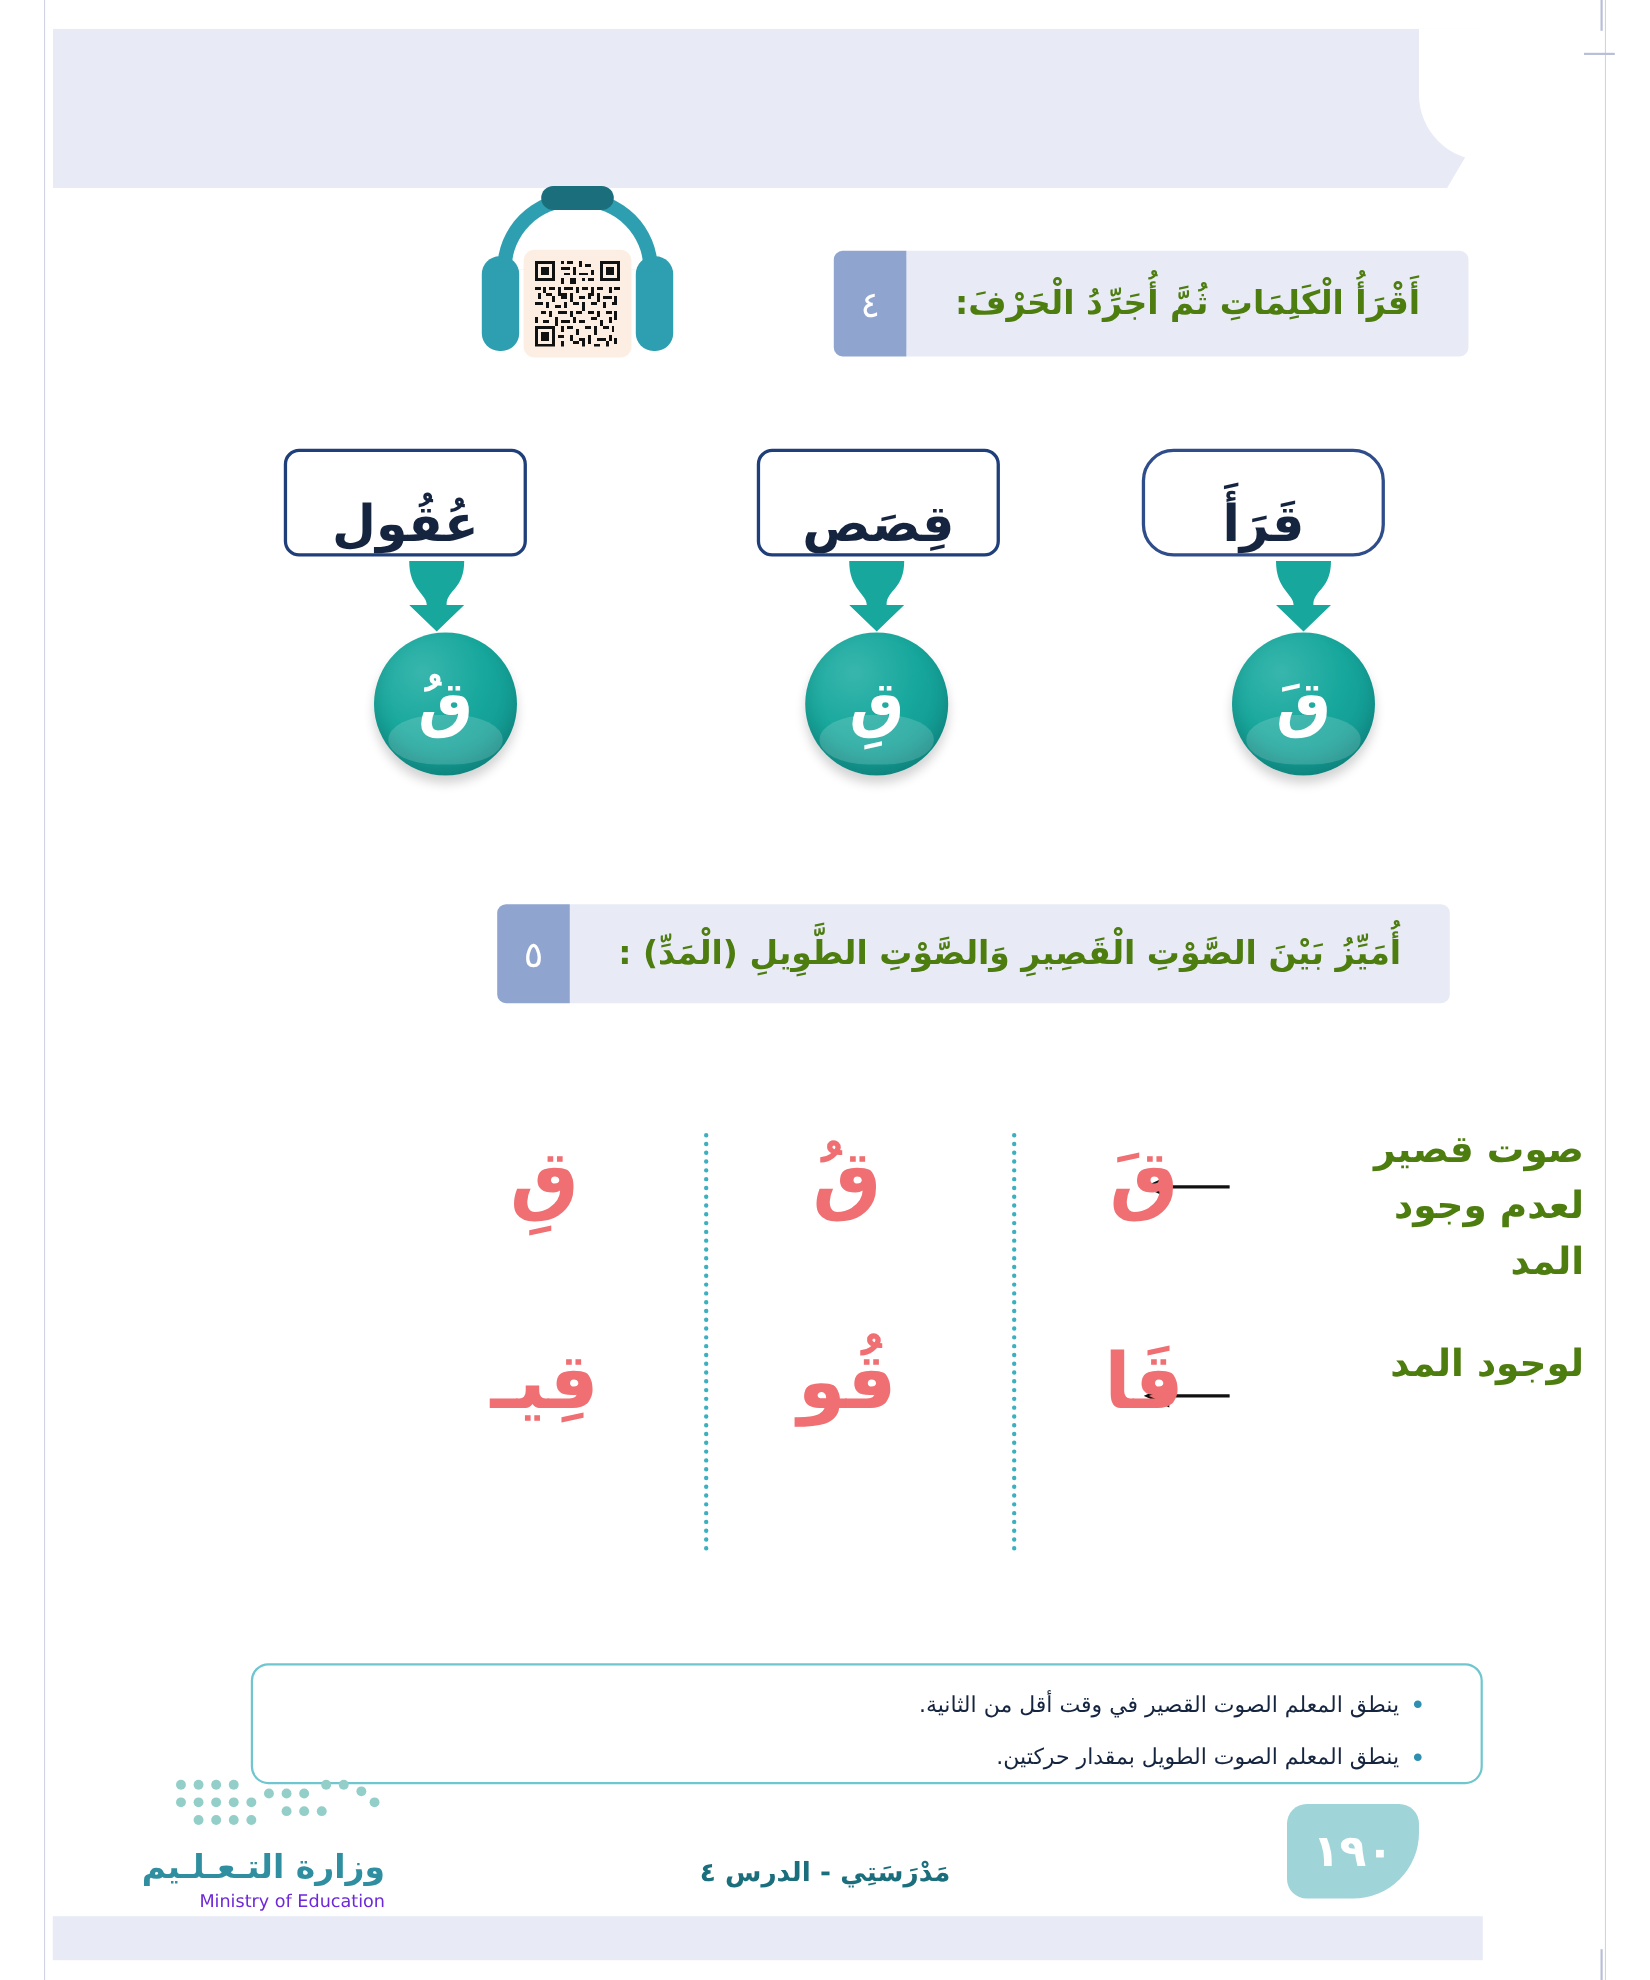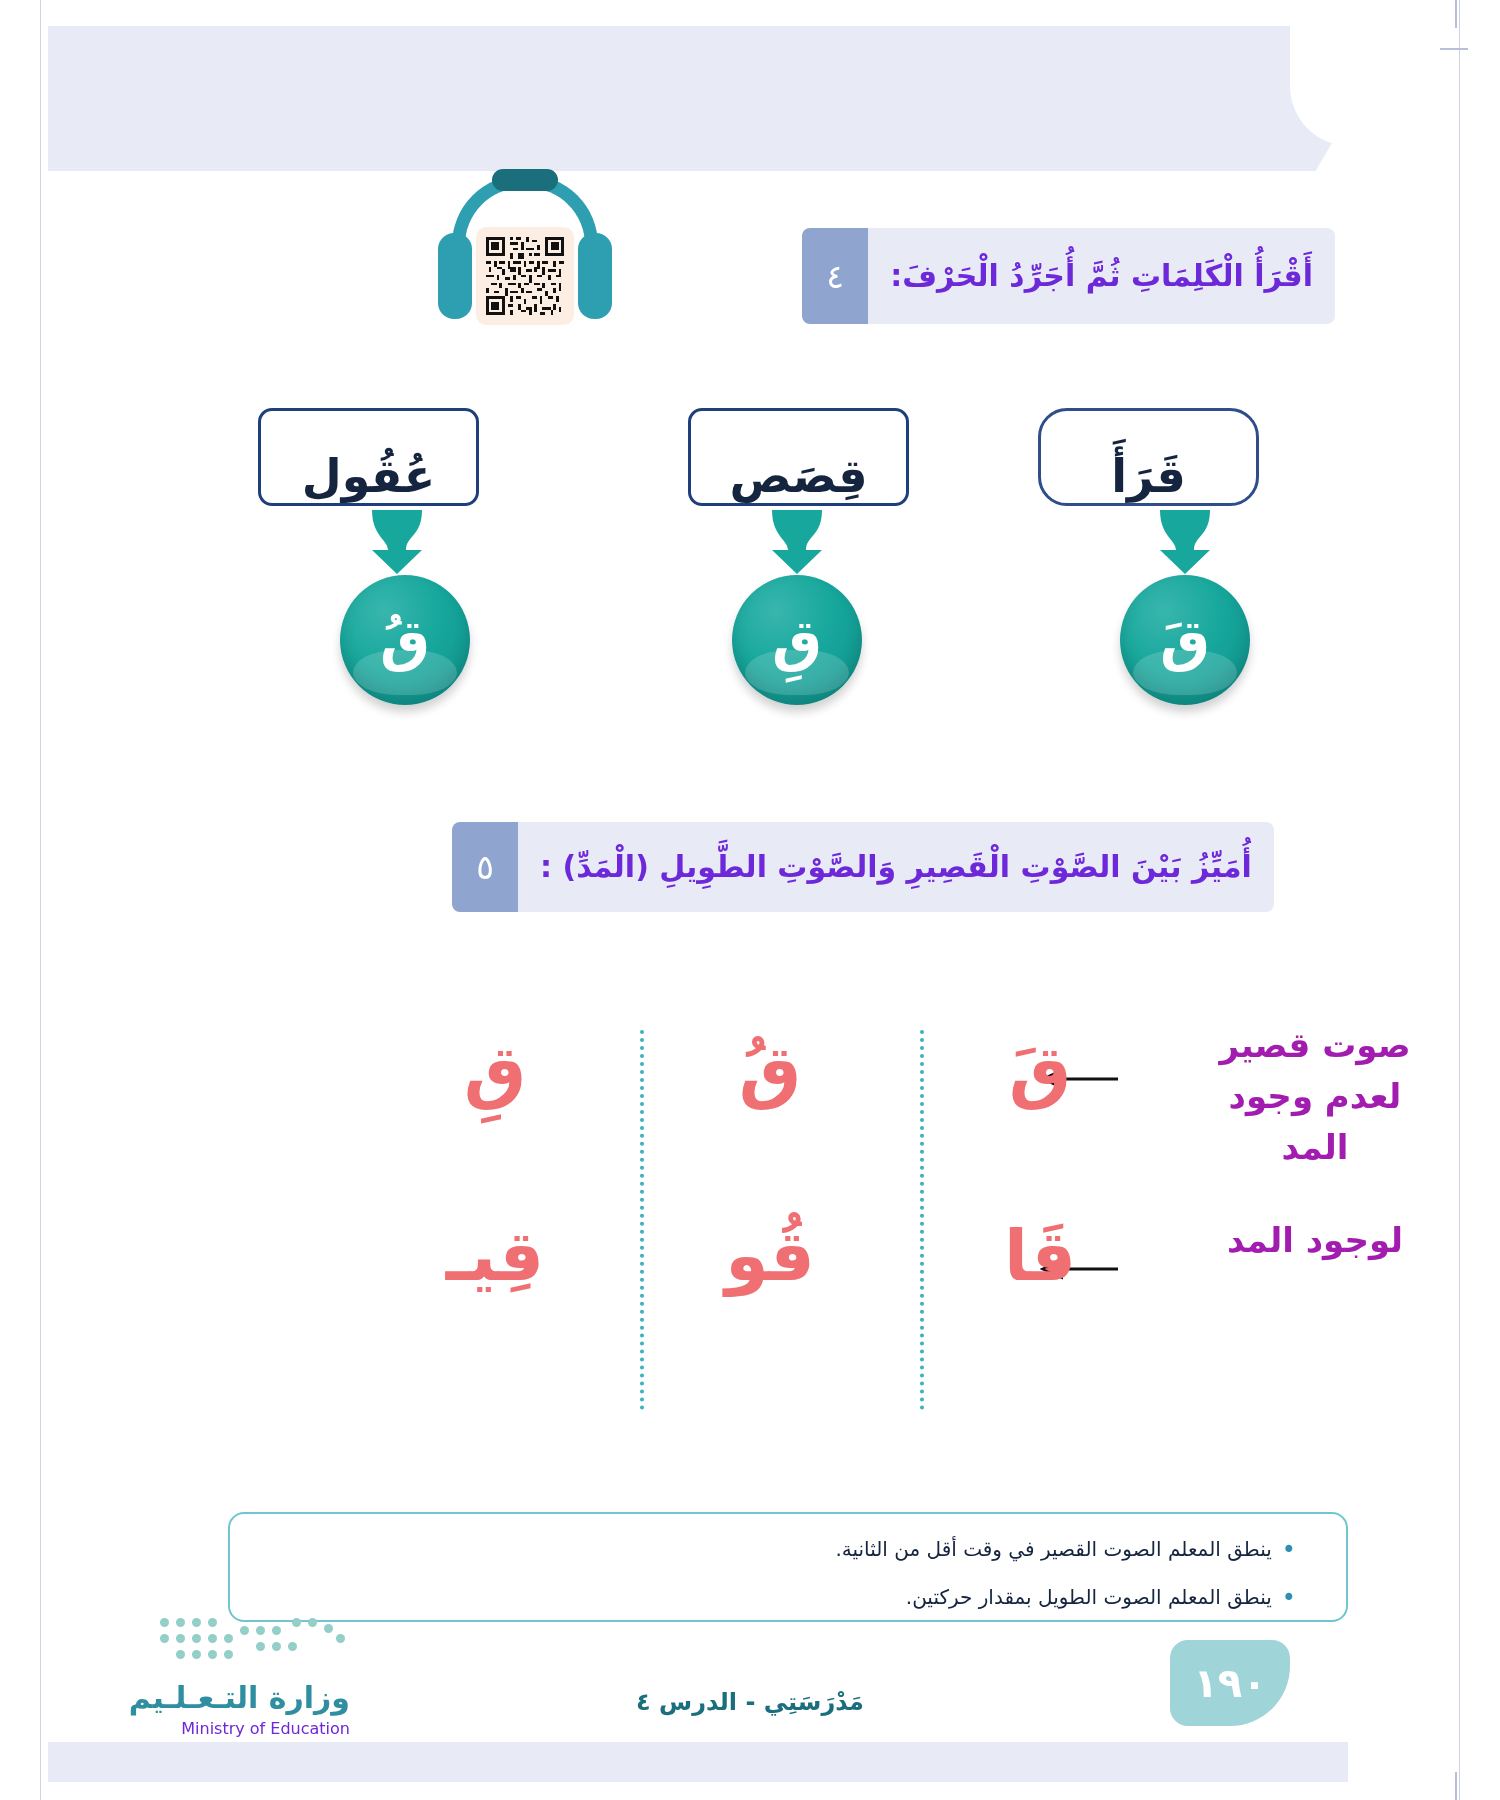--- a/index.html
+++ b/index.html
@@ -31,22 +31,22 @@
   }
 
   
   .ex-header{position:absolute;display:flex;align-items:stretch;}
   .ex-num{
     width:66px;min-width:66px;background:#8fa4cf;color:#ffffff;
     display:flex;align-items:center;justify-content:center;
     font-size:33px;border-radius:8px 0 0 8px;
   }
   .ex-text{
-    background:#e8ebf6;color:#6d28d9;display:flex;align-items:center;
-    padding:0 22px;font-size:30px;font-weight:bold;border-radius:0 8px 8px 0;
+    background:#e8ebf6;color:#4d7c0f;display:flex;align-items:center;
+    padding:0 44px;font-size:30px;font-weight:bold;border-radius:0 8px 8px 0;
     white-space:nowrap;line-height:1.6;
   }
 
   
   .audio{position:absolute;left:430px;top:175px;width:190px;height:165px;}
   .hp-band{
     position:absolute;left:22px;top:0;width:146px;height:70px;
     border:13px solid #2e9fb0;border-bottom:none;border-radius:80px 80px 0 0;
     box-sizing:border-box;
   }
@@ -83,21 +83,21 @@
   }
   .circle::after{
     content:"";position:absolute;left:10%;bottom:8%;width:80%;height:34%;
     background:rgba(255,255,255,.16);border-radius:50%/60%;
   }
   .circle span{position:relative;z-index:2;}
 
   
   .vdash{position:absolute;width:0;border-left:4px dotted #3bb0bf;}
   .cell{position:absolute;color:#ef6f72;font-size:70px;font-weight:bold;text-align:center;}
-  .label{position:absolute;color:#a21caf;font-size:34px;font-weight:bold;text-align:center;line-height:1.5;}
+  .label{position:absolute;color:#4d7c0f;font-size:34px;font-weight:bold;text-align:right;line-height:1.5;}
   .hz-arrow{position:absolute;height:20px;}
 
   
   .note{
     position:absolute;left:228px;top:1512px;width:1120px;height:110px;
     border:2px solid #6fc6cf;border-radius:16px;background:#ffffff;
     padding:14px 28px 0 28px;box-sizing:border-box;
   }
   .note li{color:#15243f;font-size:20px;margin:0 0 12px 0;line-height:1.5;}
   .note ul{margin:4px 0 0 0;padding:0 22px 0 0;list-style:none;}

